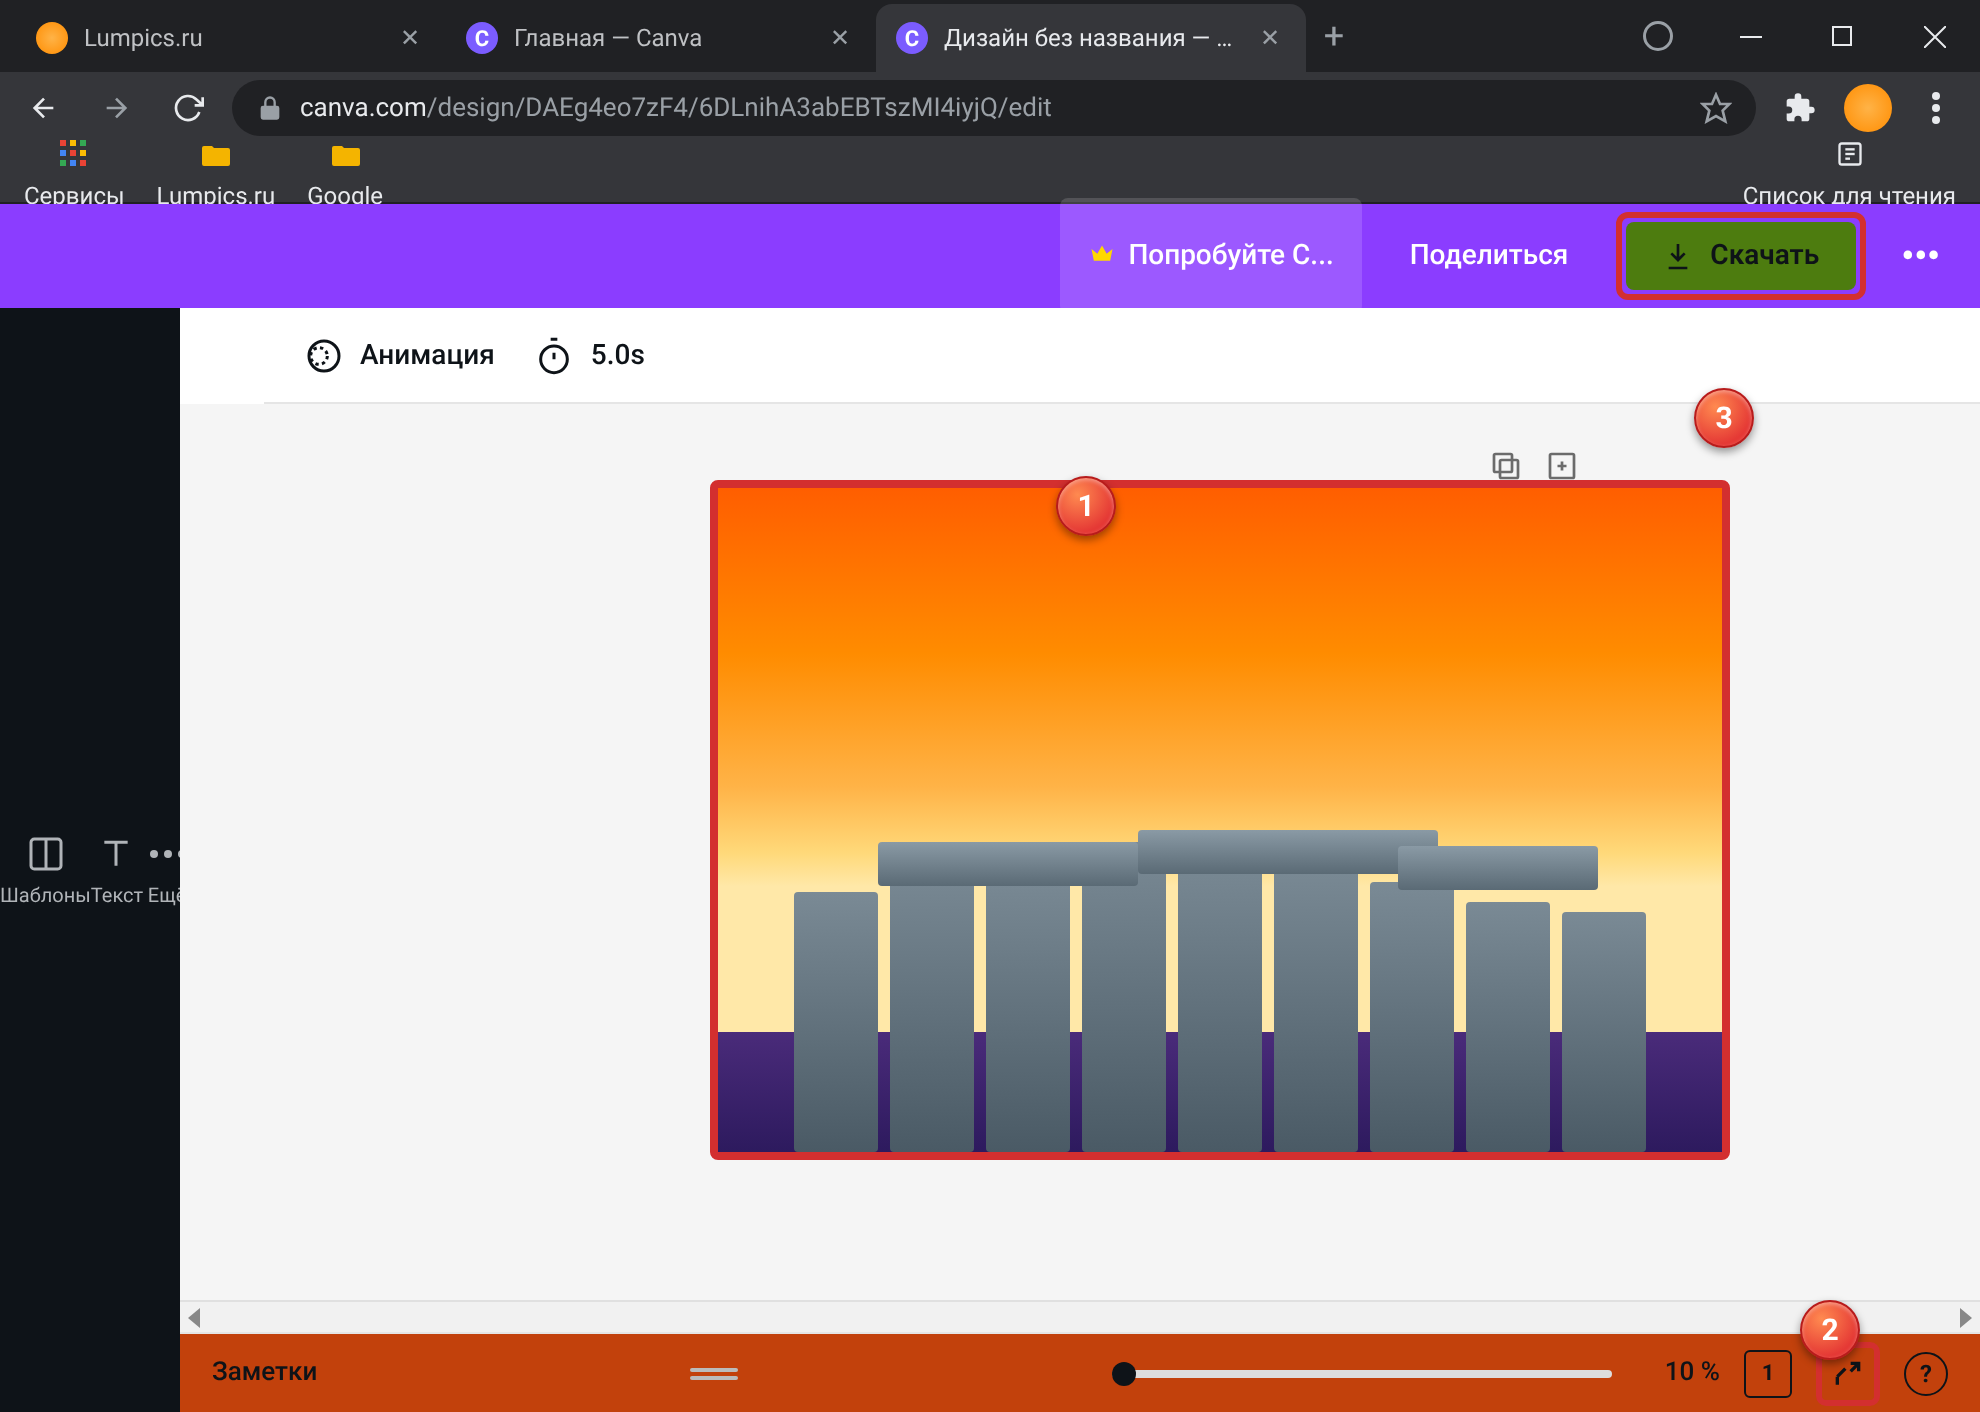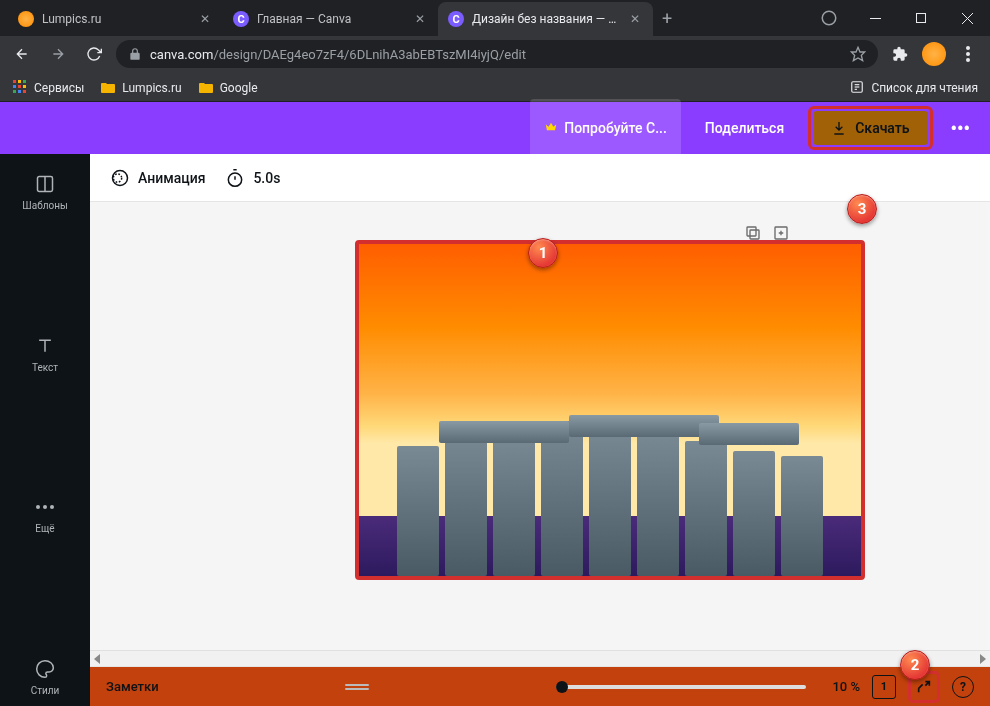--- a/index.html
+++ b/index.html
@@ -20,42 +20,42 @@
 .toolbar { height: 36px; background: #35363a; display: flex; align-items: center; padding: 0 8px; gap: 8px; }
 .navbtn { width: 28px; height: 28px; display: flex; align-items: center; justify-content: center; color: #9aa0a6; border-radius: 50%; }
 .navbtn.enabled { color: #e8eaed; }
 .addrbar { flex: 1; height: 28px; background: #202124; border-radius: 14px; display: flex; align-items: center; padding: 0 12px; color: #9aa0a6; font-size: 13px; gap: 8px; }
 .addr-domain { color: #e8eaed; }
 .addr-star { margin-left: auto; }
 .ext-icon { width: 28px; height: 28px; display: flex; align-items: center; justify-content: center; color: #e8eaed; }
 .avatar { width: 24px; height: 24px; border-radius: 50%; background: radial-gradient(circle, #ffb347, #ff8c00); }
 
 .bookmarks { height: 30px; background: #35363a; display: flex; align-items: center; padding: 0 12px; gap: 16px; font-size: 12px; color: #e8eaed; border-bottom: 1px solid #202124; }
-.bk-item { display: flex; align-items: flex-end; gap: 6px; }
+.bk-item { display: flex; align-items: center; gap: 6px; flex-direction: column; }
 .bk-icon { width: 16px; height: 16px; display: flex; align-items: center; justify-content: center; }
 .reading-list { margin-left: auto; }
 
 
 .canva-header { height: 52px; display: flex; align-items: center; }
 .canva-left { background: linear-gradient(90deg, #00c4cc, #00c4cc); height: 52px; display: flex; align-items: center; padding: 0 8px; gap: 4px; color: #fff; font-size: 14px; font-weight: 500; }
 .canva-left .hbtn { padding: 8px 12px; display: flex; align-items: center; gap: 6px; border-radius: 4px; }
 .canva-right { background: #8b3dff; height: 52px; flex: 1; display: flex; align-items: center; justify-content: flex-end; padding: 0 12px; gap: 10px; }
 .try-btn { background: rgba(255,255,255,0.15); color: #fff; padding: 21px 14px; border-radius: 4px; font-size: 14px; font-weight: 500; display: flex; align-items: center; gap: 6px; }
 .share-btn { color: #fff; padding: 8px 14px; font-size: 14px; font-weight: 500; }
-.download-btn { background: #a16207; color: #0e1318; padding: 9px 18px; border-radius: 4px; font-size: 14px; font-weight: 600; display: flex; align-items: center; gap: 8px; }
+.download-btn { background: #4d7c0f; color: #0e1318; padding: 9px 18px; border-radius: 4px; font-size: 14px; font-weight: 600; display: flex; align-items: center; gap: 8px; }
 .download-wrap { border: 3px solid #d32f2f; border-radius: 6px; padding: 2px; }
 .more-btn { color: #fff; padding: 8px; font-size: 18px; font-weight: bold; }
 
 .canva-body { display: flex; height: calc(706px - 36px - 36px - 30px - 52px); background: #fff; }
-.sidepanel { width: 90px; background: #0e1318; display: flex; flex-direction: column; align-items: center; padding-top: 8px; color: #b0b4b8; font-size: 10px; justify-content: space-between; }
+.sidepanel { width: 90px; background: #0e1318; display: flex; flex-direction: row; align-items: center; padding-top: 8px; color: #b0b4b8; font-size: 10px; }
 .side-item { width: 100%; padding: 10px 0; display: flex; flex-direction: column; align-items: center; gap: 4px; }
 .side-icon { width: 24px; height: 24px; display: flex; align-items: center; justify-content: center; }
 
 .canvas-area { flex: 1; display: flex; flex-direction: column; background: #fff; position: relative; }
-.canvas-toolbar { height: 48px; border-bottom: 1px solid #e5e5e5; display: flex; align-items: center; padding: 0 20px; gap: 20px; font-size: 14px; color: #0e1318; }
+.canvas-toolbar { height: 48px; border-bottom: 1px solid #e5e5e5; display: flex; align-items: center; padding: 0 20px; gap: 20px; font-size: 14px; color: #0e1318; margin-left: 42px; }
 .ct-item { display: flex; align-items: center; gap: 8px; font-weight: 500; }
 
 .canvas-main { flex: 1; position: relative; overflow: hidden; background: #f5f5f5; }
 .page-actions { position: absolute; top: 22px; right: 200px; display: flex; gap: 10px; color: #6b6b6b; }
 .design-frame { position: absolute; left: 265px; top: 38px; width: 510px; height: 340px; border: 4px solid #d32f2f; border-radius: 4px; overflow: hidden; }
 .design-img { width: 100%; height: 100%; background: linear-gradient(180deg, #ff5e00 0%, #ff8c00 25%, #ffb347 45%, #ffd97a 55%, #ffe8a8 60%); position: relative; }
 .stones { position: absolute; bottom: 0; left: 0; right: 0; height: 55%; display: flex; align-items: flex-end; justify-content: center; }
 .ground { position: absolute; bottom: 0; left: 0; right: 0; height: 60px; background: linear-gradient(180deg, #4a2b7a, #2d1a5e); }
 .stone { background: linear-gradient(180deg, #7a8a95, #4a5a65); width: 42px; margin: 0 3px; border-radius: 2px; position: relative; z-index: 2; }
 .lintel { position: absolute; background: linear-gradient(180deg, #8a9aa5, #5a6a75); height: 22px; border-radius: 2px; z-index: 3; }

